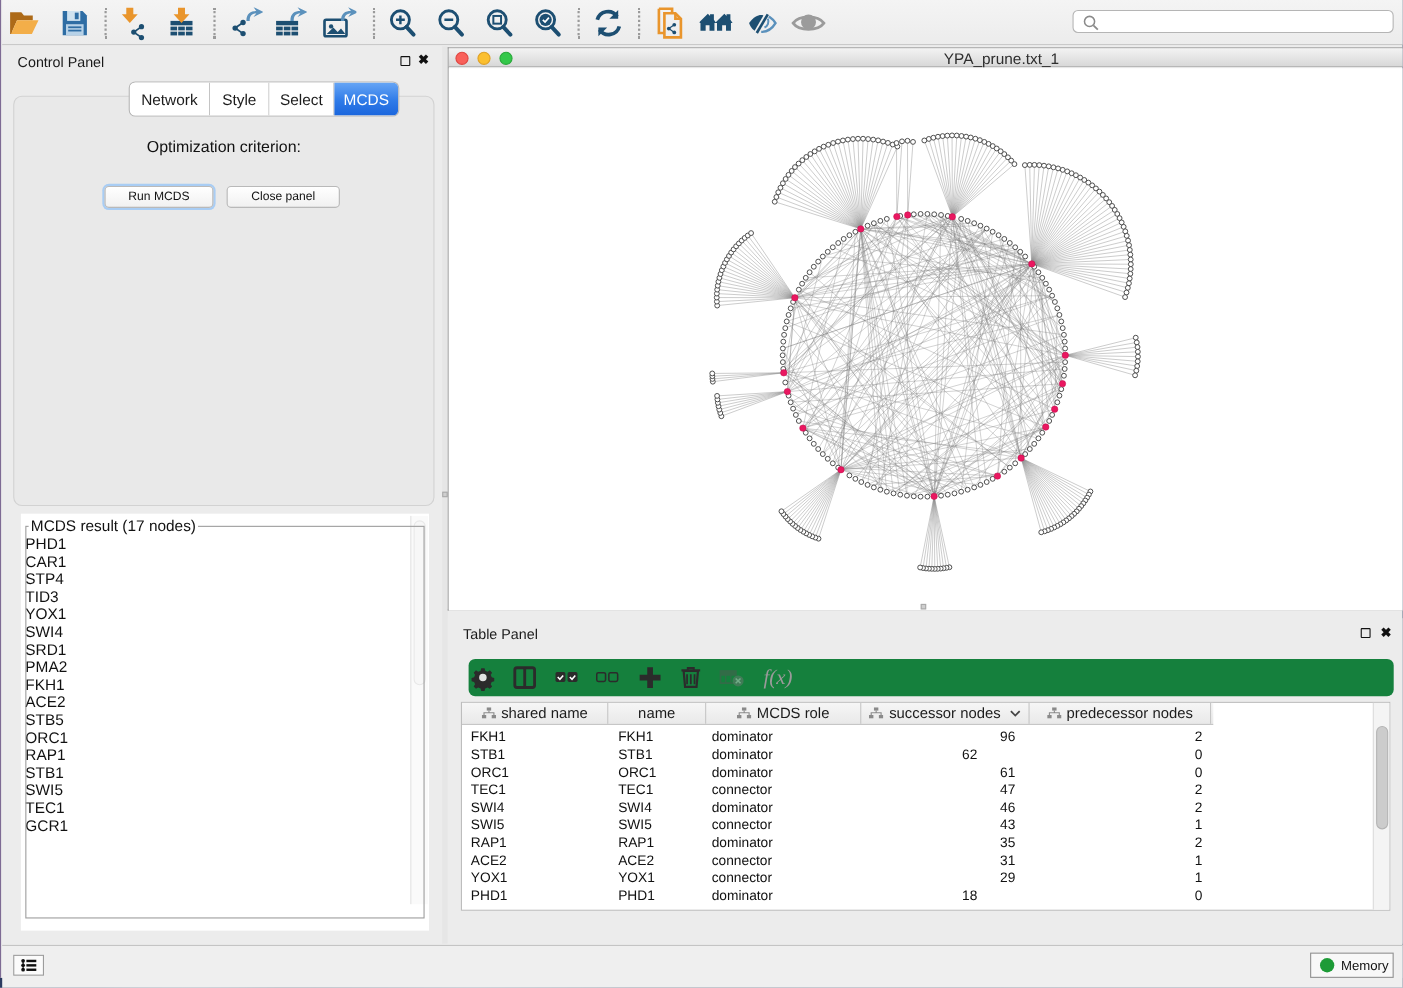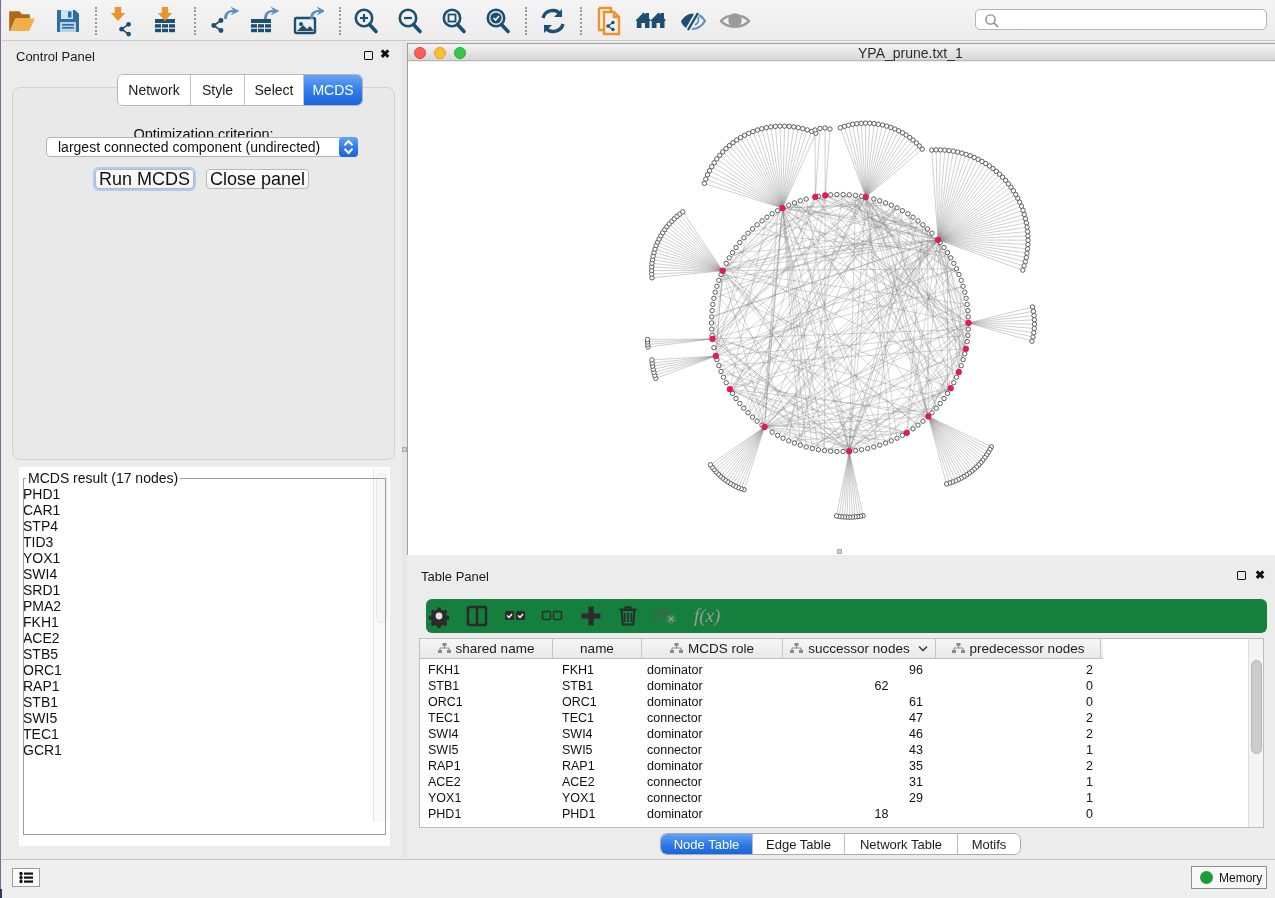--- a/index.html
+++ b/index.html
@@ -37,21 +37,21 @@
 #tabpane { position:absolute; left:10px; top:45px; width:383px; height:373px;
   background:#e9e9e9; border:1px solid #d2d2d2; border-radius:8px; }
 #optlabel { position:absolute; left:0; top:72px; width:403px; text-align:center;
   font-size:14.5px; color:#111;margin-top:12px; }
 #combo { position:absolute; left:44px; top:95px; width:312px; height:20px; background:#fff;
   border:1px solid #b3b3b3; border-radius:4px; font-size:14px; color:#111;
   line-height:18px; padding-left:11px; }
 #combo .cap { position:absolute; right:-1px; top:-1px; width:19px; height:20px;
   border-radius:4px; background:linear-gradient(180deg,#64a3f4 0%,#2e7ae7 55%,#1a65dc 100%); }
 .btn { position:absolute; top:127px; height:20px; background:linear-gradient(180deg,#ffffff,#f1f1f1);
-  border:1px solid #b9b9b9; border-radius:4px; font-size:18px; color:#111;
+  border:1px solid #b9b9b9; border-radius:4px; font-size:11px; color:#111;
   display:flex; align-items:center; justify-content:center; }
 #runbtn { left:93px; width:99px; box-shadow:0 0 0 2px #a9cdf4; }
 #closebtn { left:204px; width:103px; }
 #resultcard { position:absolute; left:17px; top:425px; width:371px; height:379px; background:#fff;padding-left:40px; }
 #fieldset { position:absolute; z-index:2; pointer-events:none; left:4px; top:11px; width:363px; height:357px;
   border:1px solid #9d9d9d; }
 #legend { position:absolute; left:2px; top:-9px; background:#fff; padding:0 2px;
   font-size:14px; color:#111; }
 #mlist { position:absolute; left:1px; top:2px; width:345px; height:353px; background:#fff;
   font-size:14px; color:#111; line-height:16px; padding:17px 0 0 3px; }
@@ -250,28 +250,20 @@
  <div id="cp-float"></div>
       <div id="cp-close">✖</div>
  <div id="tabpane"></div>
  <div id="tabs">
    <div class="tab" style="width:73px">Network</div>
    <div class="tab" style="width:54px">Style</div>
    <div class="tab" style="width:59px">Select</div>
    <div class="tab sel" style="width:58px">MCDS</div>
  </div>
  <div id="optlabel">Optimization criterion:</div>
- <div id="combo">largest connected component (undirected)
-   <div class="cap">
-          <svg width="19" height="20" viewBox="0 0 19 20">
-     <path d="M5.5 8.2l4-4.2 4 4.2" fill="none" stroke="#fff" stroke-width="2"></path>
-            <path d="M5.5 11.8l4 4.2 4-4.2" fill="none" stroke="#fff" stroke-width="2"></path>
-          </svg>
-        </div>
- </div>
  <div class="btn" id="runbtn">Run MCDS</div>
  <div class="btn" id="closebtn">Close panel</div>
  <div id="resultcard">
    <div id="fieldset">
           <div id="legend">MCDS result (17 nodes)</div>
         </div>
    <div id="mlist">PHD1<br>CAR1<br>STP4<br>TID3<br>YOX1<br>SWI4<br>SRD1<br>PMA2<br>FKH1<br>ACE2<br>STB5<br>ORC1<br>RAP1<br>STB1<br>SWI5<br>TEC1<br>GCR1</div>
    <div id="mscroll">
           <div id="mthumb"></div>
         </div>
@@ -1185,26 +1177,20 @@
           <span style="left:8px">PHD1</span>
           <span style="left:142px">PHD1</span>
           <span style="left:227px">dominator</span>
           <span style="left:420px;width:83px;text-align:center">18</span>
           <span style="left:580px;width:93px;text-align:right">0</span>
         </div>
   <div id="tscroll">
           <div id="tthumb"></div>
         </div>
  </div>
- <div id="bottabs">
-   <div class="btab sel" style="width:92px">Node Table</div>
-   <div class="btab" style="width:92px">Edge Table</div>
-   <div class="btab" style="width:113px">Network Table</div>
-   <div class="btab" style="width:62px">Motifs</div>
- </div>
 </div>
 
 <div id="statusbar">
  <div id="stbtn">
         <svg width="26" height="17" viewBox="0 0 26 17">
           <g fill="#111">
   <circle cx="8" cy="4.5" r="1.7"></circle>
             <circle cx="8" cy="8.5" r="1.7"></circle>
             <circle cx="8" cy="12.5" r="1.7"></circle>
   <rect x="7.5" y="4.5" width="1" height="8"></rect>

